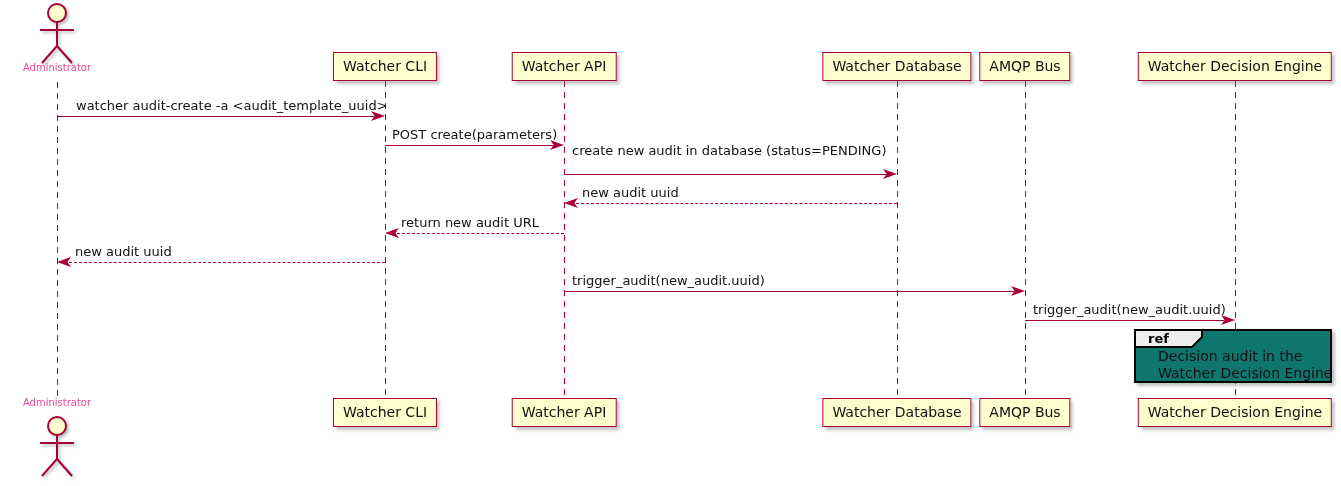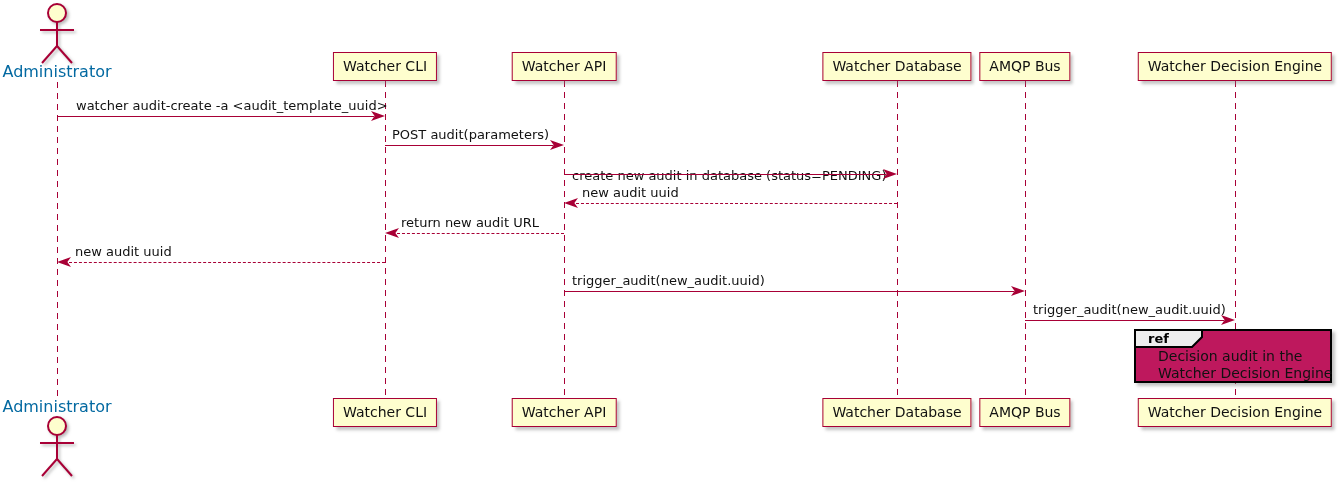--- a/index.html
+++ b/index.html
@@ -23,24 +23,24 @@
   }
   
   .msg-label{position:absolute;font-size:13px;line-height:15px;white-space:nowrap;color:#111;}
   .msg-line{position:absolute;height:0;border-top:1px solid #A80036;}
   .msg-line.dashed{border-top-style:dashed;}
   .head{position:absolute;width:14px;height:10px;background:#A80036;}
   .head.right{clip-path:polygon(0 0,100% 50%,0 100%,26% 50%);}
   .head.left{clip-path:polygon(100% 0,0 50%,100% 100%,74% 50%);}
   
   .actor-svg{position:absolute;filter:drop-shadow(2.5px 2.5px 1.5px rgba(120,120,120,.5));}
-  .actor-label{position:absolute;transform:translateX(-50%);font-size:16px;white-space:nowrap;color:#0369a1;}
+  .actor-label{position:absolute;transform:translateX(-50%);font-size:10px;white-space:nowrap;color:#ec4899;}
   
   .ref-box{
-    position:absolute;background:#be185d;border:2px solid #000;
+    position:absolute;background:#0f766e;border:2px solid #000;
     box-shadow:3px 3px 3px rgba(120,120,120,.45);box-sizing:border-box;
   }
   .ref-tab-svg{position:absolute;left:-2px;top:-2px;}
   .ref-keyword{position:absolute;left:12px;top:0px;font-size:13px;font-weight:bold;color:#000;}
   .ref-line{position:absolute;left:22px;font-size:14px;line-height:17px;white-space:nowrap;color:#111;}
 </style>
 </head>
 <body>
 
 <div class="diagram">
@@ -67,27 +67,27 @@
   <div class="pbox" style="left:1025px;top:52px">AMQP Bus</div>
   <div class="pbox" style="left:1235px;top:52px">Watcher Decision Engine</div>
 
   <div>
     <div class="msg-label" style="left:76px;top:98px">watcher audit-create -a &lt;audit_template_uuid&gt;</div>
     <div class="msg-line" style="left:57px;top:116px;width:317px"></div>
     <div class="head right" style="left:371px;top:111px"></div>
   </div>
 
   <div>
-    <div class="msg-label" style="left:392px;top:127px">POST audit(parameters)</div>
+    <div class="msg-label" style="left:392px;top:127px">POST create(parameters)</div>
     <div class="msg-line" style="left:385px;top:145px;width:168px"></div>
     <div class="head right" style="left:550px;top:140px"></div>
   </div>
 
   <div>
-    <div class="msg-label" style="left:572px;top:168px">create new audit in database (status=PENDING)</div>
+    <div class="msg-label" style="left:572px;top:143px">create new audit in database (status=PENDING)</div>
     <div class="msg-line" style="left:564px;top:174px;width:322px"></div>
     <div class="head right" style="left:883px;top:169px"></div>
   </div>
 
   <div>
     <div class="msg-label" style="left:582px;top:185px">new audit uuid</div>
     <div class="msg-line dashed" style="left:576px;top:203px;width:321px"></div>
     <div class="head left" style="left:564px;top:198px"></div>
   </div>
 

